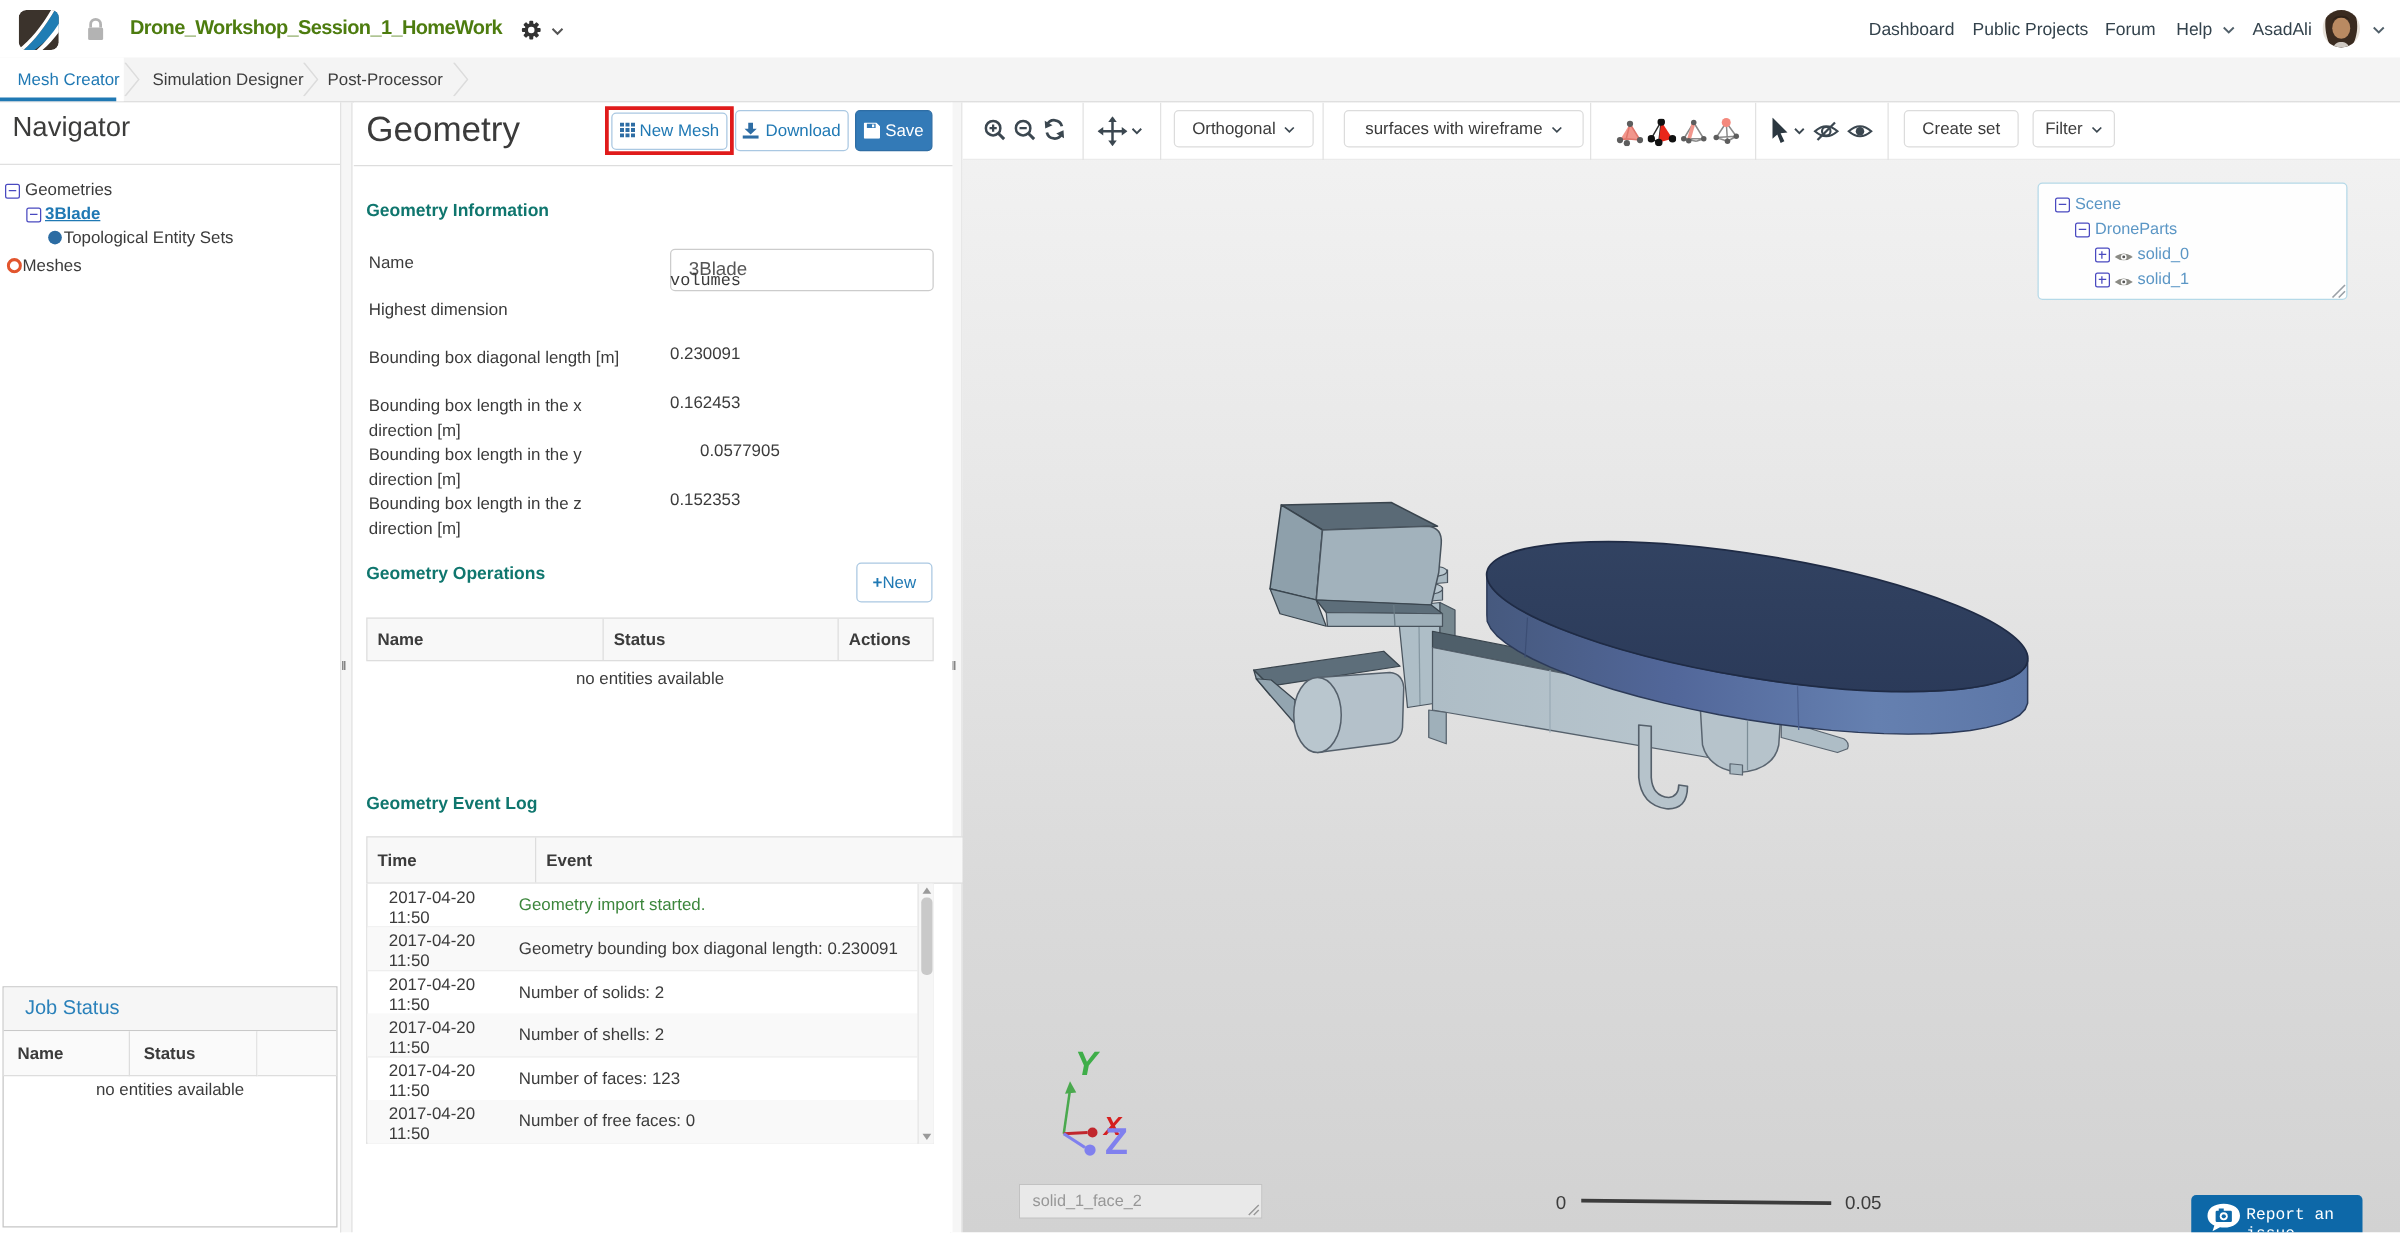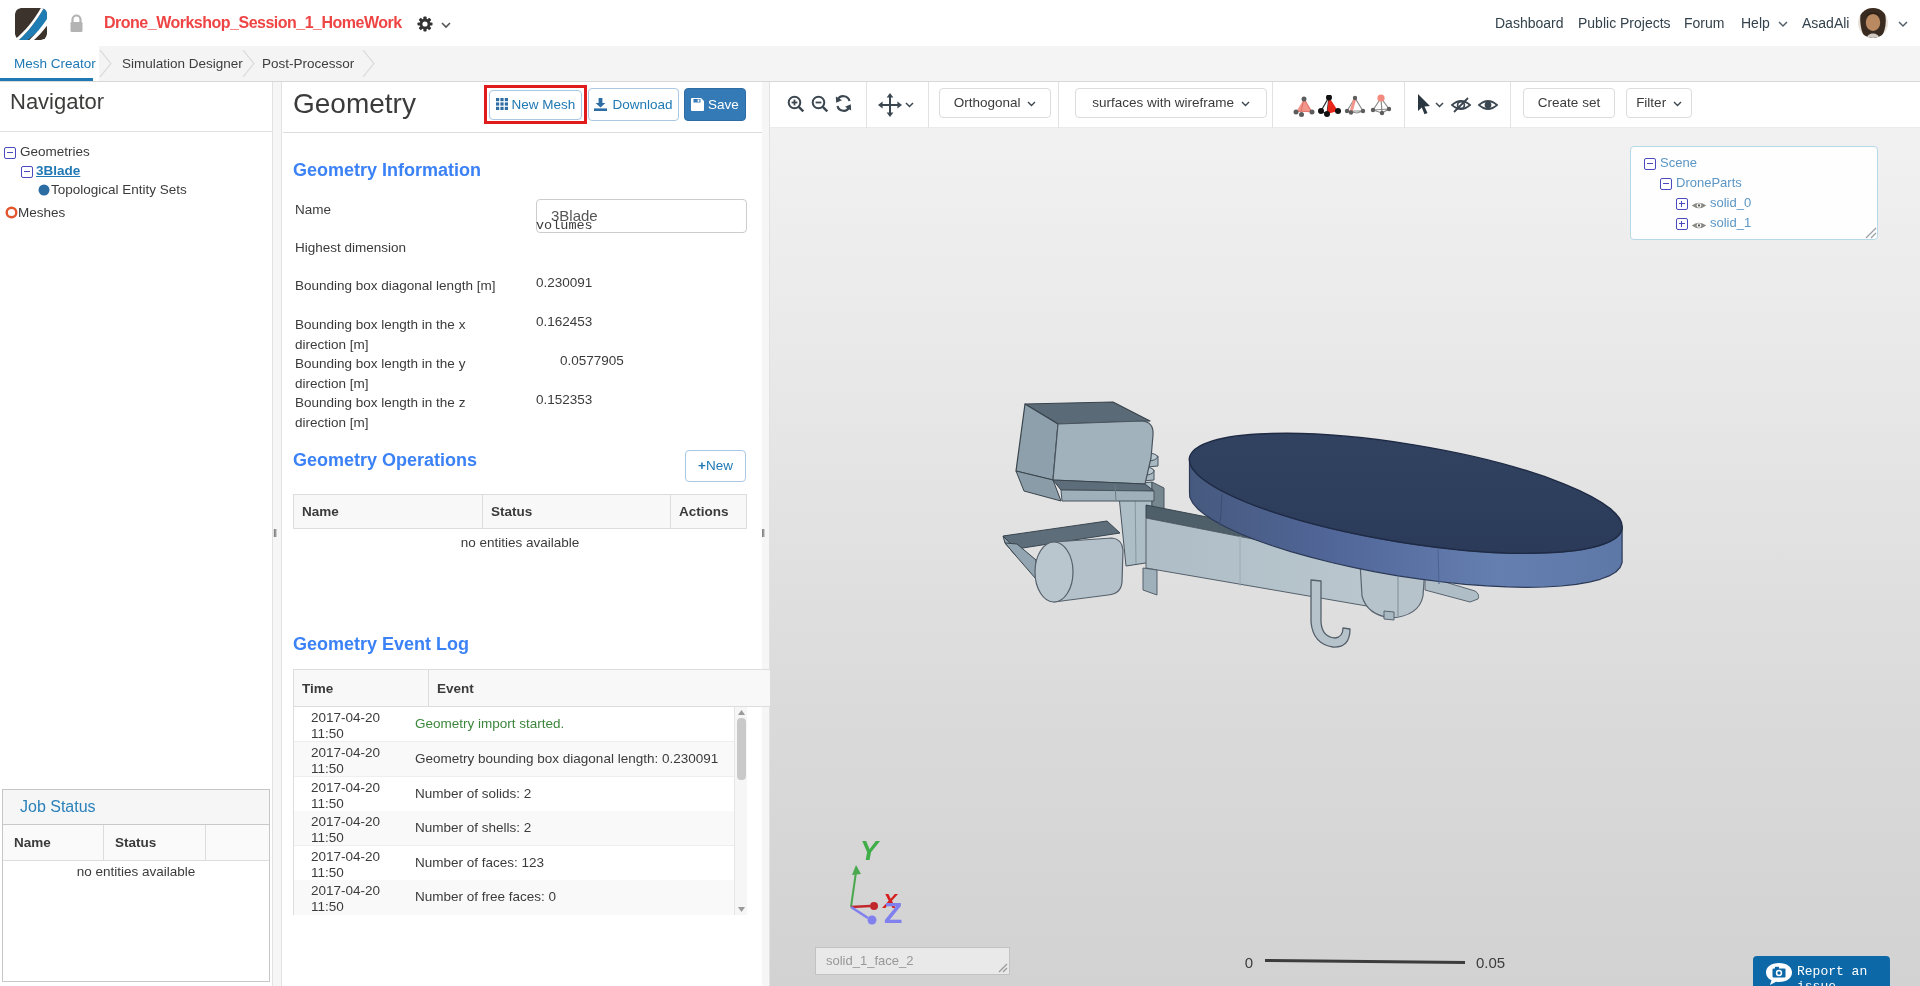--- a/index.html
+++ b/index.html
@@ -3,21 +3,21 @@
 <meta charset="utf-8">
 <style>
 * { margin:0; padding:0; box-sizing:border-box; }
 html,body { width:1920px; height:986px; overflow:hidden; background:#fff;
   font-family:"Liberation Sans", sans-serif; }
 #app { position:relative; width:1920px; height:986px; }
 .abs { position:absolute; }
 
 
 #navbar { left:0; top:0; width:1920px; height:46px; background:#fff; }
-#title { left:104px; top:0; height:46px; line-height:46px; font-size:16px; font-weight:bold; color:#ef4444; letter-spacing:-0.5px; }
+#title { left:104px; top:0; height:46px; line-height:46px; font-size:16px; font-weight:bold; color:#4d7c0f; letter-spacing:-0.5px; }
 .topmenu { top:0; height:46px; line-height:46px; font-size:14px; color:#33424c; }
 
 
 #tabbar { left:0; top:46px; width:1920px; height:36px; background:#f4f4f4; border-bottom:1px solid #d8d8d8;padding-left:12px; }
 .tab { position:absolute; top:0; height:35px; line-height:35px; font-size:13.5px; color:#3d3d3d; }
 #tab-active { color:#2079b4; }
 #tab-underline { position:absolute; left:0; top:32px; width:93px; height:3px; background:#2079b4; }
 .tabchev { position:absolute; top:4px; width:13px; height:27px; }
 
 
@@ -34,21 +34,21 @@
 #jobhead { left:0; top:0; width:266px; height:35px; background:#f6f6f6; border-bottom:1px solid #c9c9c9; line-height:34px; font-size:16px; color:#2a81ba; padding-left:17px; }
 .jcell { position:absolute; top:35px; height:36px; background:#fafafa; border-right:1px solid #ddd; border-bottom:1px solid #ddd; font-size:13.5px; font-weight:bold; color:#3b3b3b; line-height:35px; padding-left:11px; }
 
 
 .gutter { top:82px; width:10px; height:904px; background:#f6f6f6; border-left:1px solid #e2e2e2; border-right:1px solid #e2e2e2; }
 .ghandle { position:absolute; top:446px; left:0px; font-size:10px; color:#555; letter-spacing:-1px; }
 
 
 #geopanel { left:283px; top:82px; width:479px; height:904px; background:#fff; }
 #geodiv { position:absolute; left:0; top:50px; width:479px; height:1px; background:#ddd; }
-h1.sec { font-size:18px; font-weight:bold; color:#3b82f6; position:absolute;text-align:center; }
+h1.sec { font-size:14px; font-weight:bold; color:#0f766e; position:absolute;text-align:center; }
 .lbl { position:absolute; font-size:13.5px; color:#3b3b3b; line-height:19.5px; }
 .val { position:absolute; font-size:13.5px; color:#3b3b3b; }
 .btn { position:absolute; border-radius:4px; font-size:13.5px; text-align:center; }
 .btn-line { border:1px solid #aac8e2; background:#fff; color:#2079b4; }
 .thead { position:absolute; background:#f8f8f8; border:1px solid #ddd; font-size:13.5px; font-weight:bold; color:#3b3b3b; }
 .thcell { position:absolute; top:0; height:100%; line-height:34px; padding-left:8px; border-right:1px solid #ddd; }
 .noent { position:absolute; font-size:13.5px; color:#3b3b3b; text-align:center; }
 
 
 .lrow { position:absolute; left:0; width:440px; height:35px; border-bottom:1px solid #eee; font-size:13.5px; }

